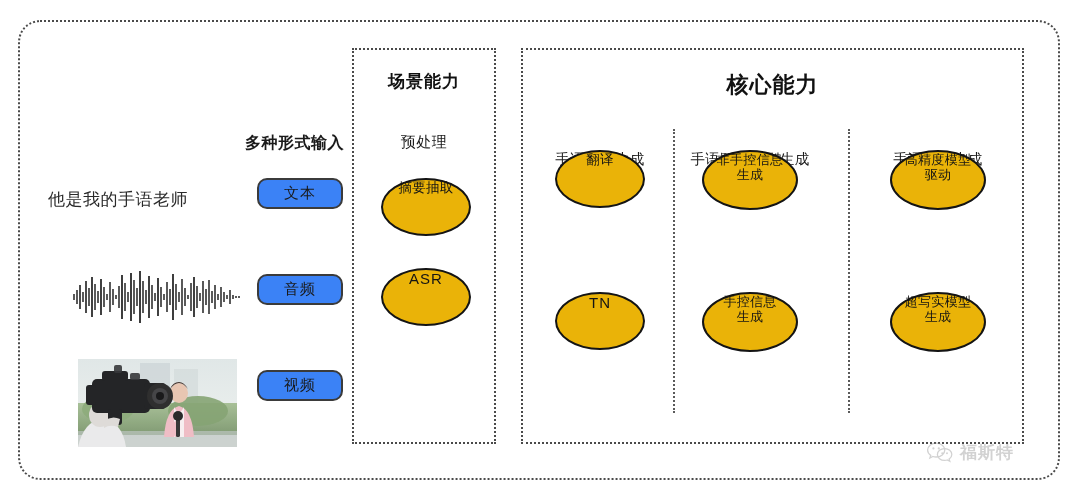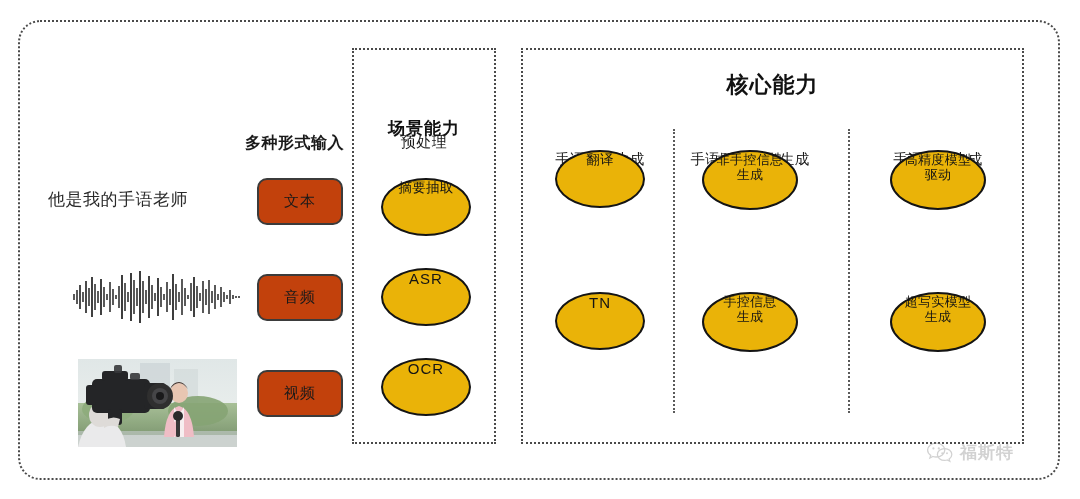--- a/index.html
+++ b/index.html
@@ -75,30 +75,30 @@
     height: 88px;
     overflow: hidden;
     background: #cfd6d2;
   }
   #video-thumb svg { display: block; }
 
   
   .pill {
     position: absolute;
     width: 86px;
-    height: 47px;
+    height: 31px;
     border: 2px solid #3b3b3b;
     border-radius: 10px;
     box-sizing: border-box;
     display: flex;
     align-items: center;
     justify-content: center;
     font-size: 15px;
     letter-spacing: 1px;
-    background: #c2410c;
+    background: #3b82f6;
     color: #1a1a1a;
   }
   #pill-text  { left: 227px; top: 148px; }
   #pill-audio { left: 227px; top: 244px; }
   #pill-video { left: 227px; top: 340px; }
 
   
   #scene-box {
     position: absolute;
     left: 352px;
@@ -111,21 +111,20 @@
   #scene-title {
     position: absolute;
     left: 0;
     right: 0;
     top: 20px;
     text-align: center;
     font-size: 17px;
     font-weight: 700;
     letter-spacing: 1px;
     color: #111;
-    margin-top: 47px;
   }
   #scene-subtitle {
     position: absolute;
     left: 0;
     right: 0;
     top: 83px;
     text-align: center;
     font-size: 15px;
     letter-spacing: 0.5px;
     color: #1a1a1a;
@@ -371,23 +370,20 @@
 <div id="scene-box">
   <div id="scene-title">场景能力</div>
   <div id="scene-subtitle">预处理</div>
 
   <div class="ellipse" id="e-summary">
     <span>摘要抽取</span>
   </div>
   <div class="ellipse latin" id="e-asr">
     <span>ASR</span>
   </div>
-  <div class="ellipse latin" id="e-ocr">
-    <span>OCR</span>
-  </div>
 </div>
 
 <div id="core-box">
   <div id="core-title">核心能力</div>
 
   <div class="core-divider" id="core-divider-1"></div>
   <div class="core-divider" id="core-divider-2"></div>
 
   <div class="core-col" id="core-col-1">
     <div class="core-col-label">手语文本生成</div>

